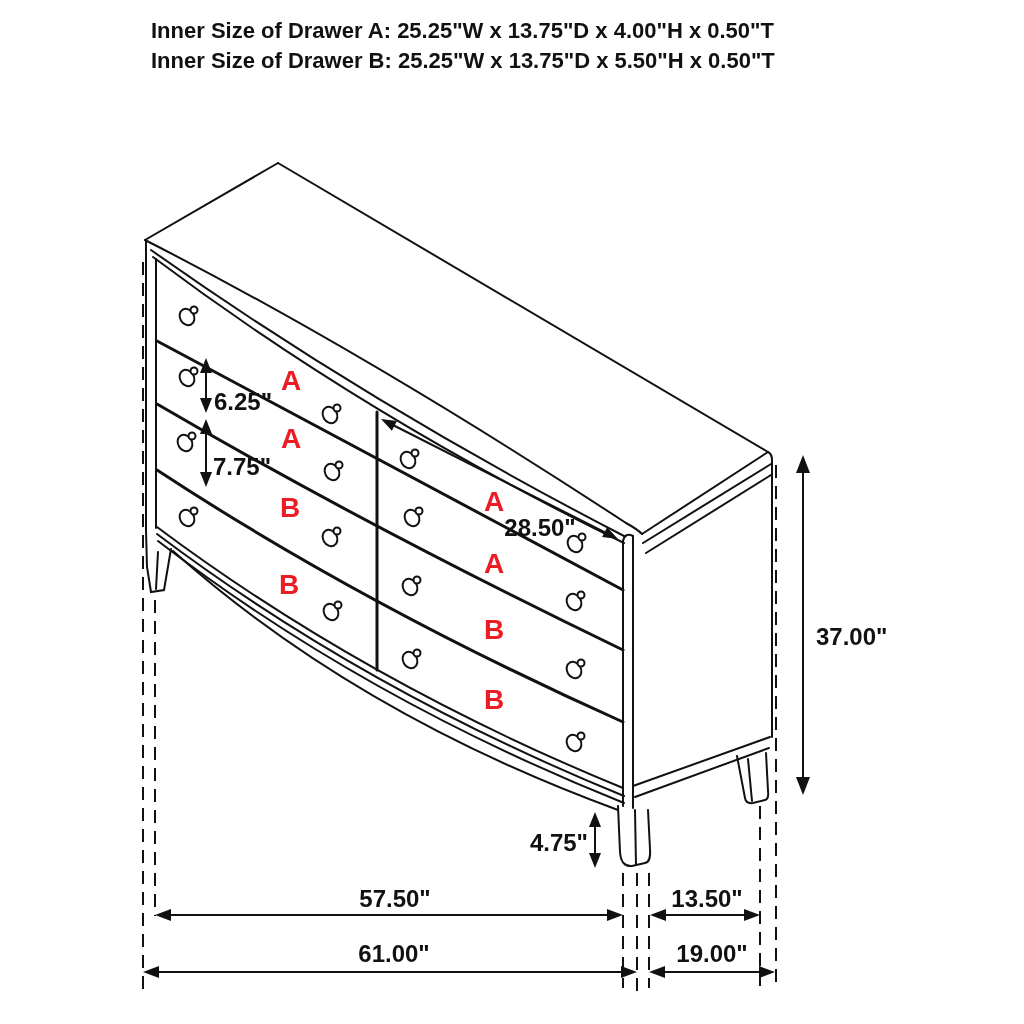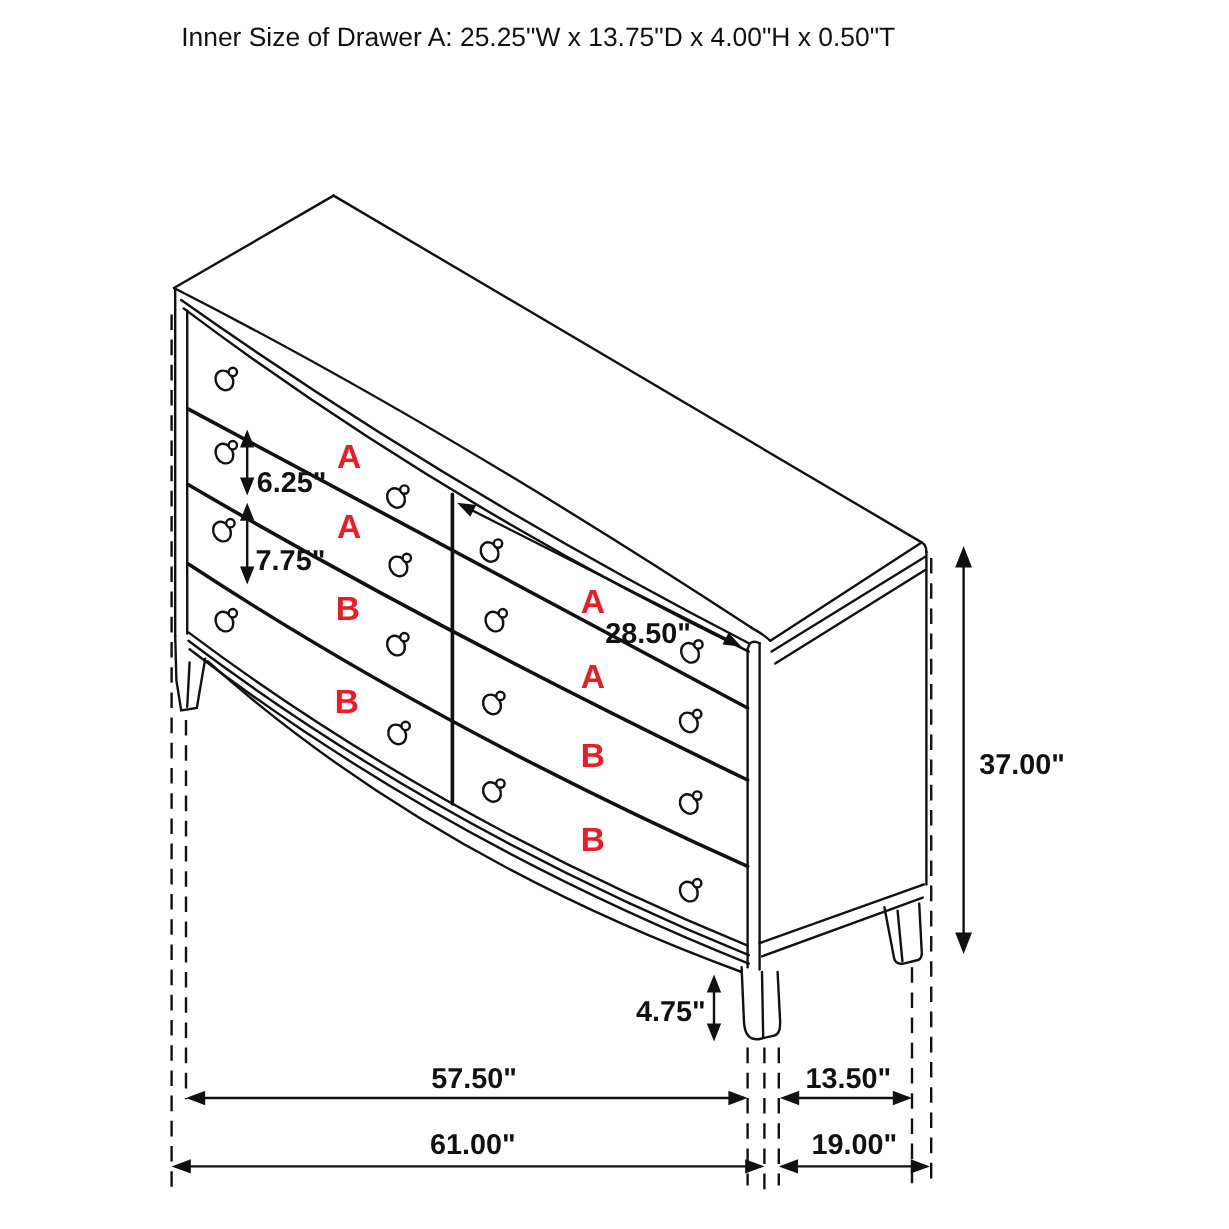--- a/index.html
+++ b/index.html
@@ -2,40 +2,41 @@
 <html><head>
 <meta charset="utf-8">
 <style>
   html,body{margin:0;padding:0;background:#fff;}
   #stage{
     position:relative;width:1024px;height:1024px;background:#ffffff;
     font-family:"Liberation Sans","DejaVu Sans",sans-serif;overflow:hidden;
   }
   #title-block{
     position:absolute;left:151px;top:16px;
-    font-size:22px;font-weight:normal;line-height:30px;color:#111;
+    font-size:22px;font-weight:bold;line-height:30px;color:#111;
     letter-spacing:0px;white-space:nowrap;
   }
   svg text{font-family:"Liberation Sans","DejaVu Sans",sans-serif;}
   .dim-label{font-size:24px;font-weight:bold;fill:#111;}
   .drawer-letter{font-size:28px;font-weight:bold;}
   .ln{fill:none;stroke:#111;stroke-width:2;stroke-linecap:round;}
   .ln3{fill:none;stroke:#111;stroke-width:3;stroke-linecap:round;}
   .dash{fill:none;stroke:#111;stroke-width:2;stroke-dasharray:13 8;}
   .dimline{fill:none;stroke:#111;stroke-width:2;}
   .ah{fill:#111;stroke:none;}
   .knob-oval{fill:#fff;stroke:#111;stroke-width:2;}
 </style>
 </head>
 <body>
 
 <div id="stage">
 
   <div id="title-block">
     <div>Inner Size of Drawer A: 25.25"W x 13.75"D x 4.00"H x 0.50"T</div>
+    <div>Inner Size of Drawer B: 25.25"W x 13.75"D x 5.50"H x 0.50"T</div>
   </div>
 
   <svg width="1024" height="1024" viewBox="0 0 1024 1024">
 
     <g>
       <path class="ln" d="M278,163 L145,240"></path>
       <path class="ln" d="M278,163 L768,452"></path>
       <path class="ln" d="M145,240 Q365,352 626,523"></path>
       <path class="ln" d="M626,523 Q637,529 642,534"></path>
       <path class="ln" d="M642,534 L768,452"></path>

